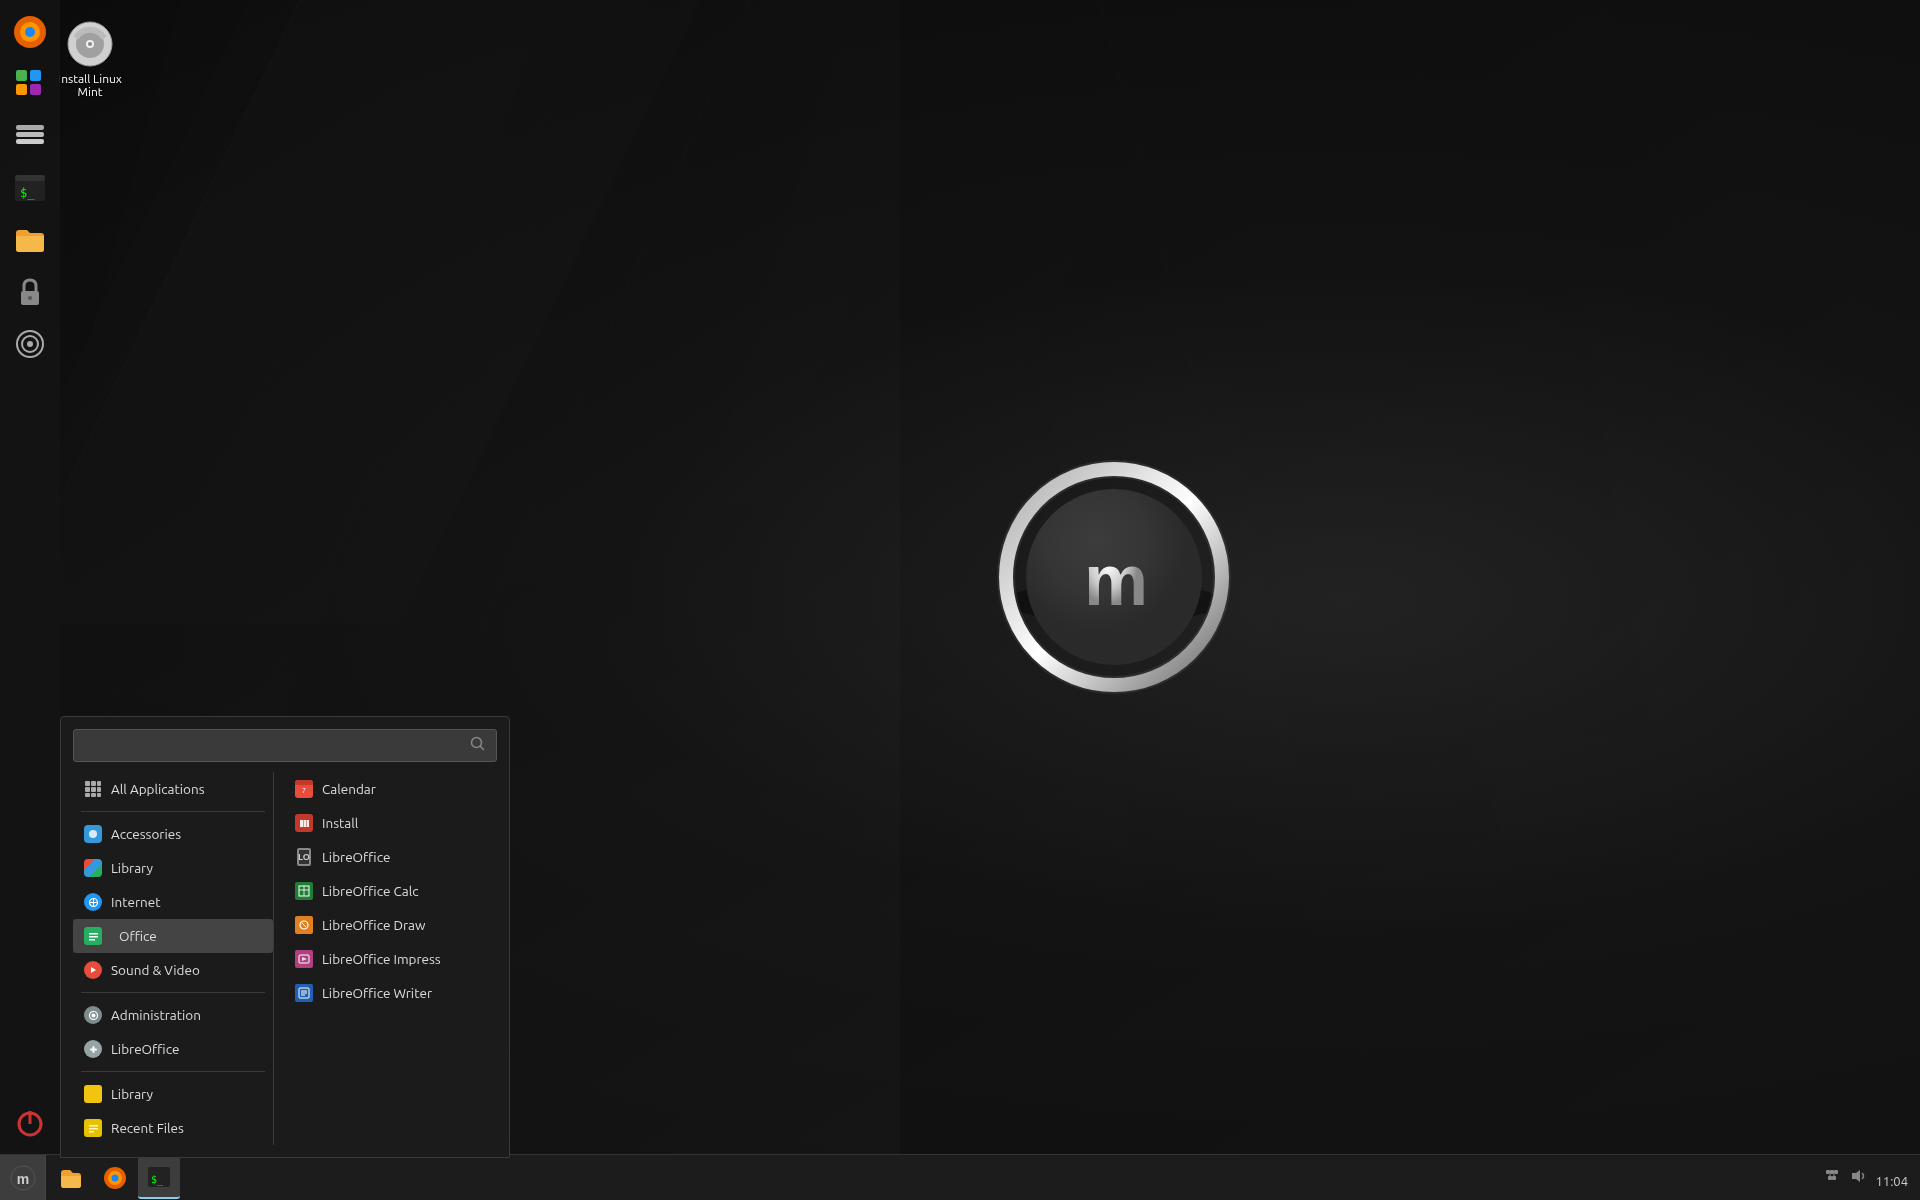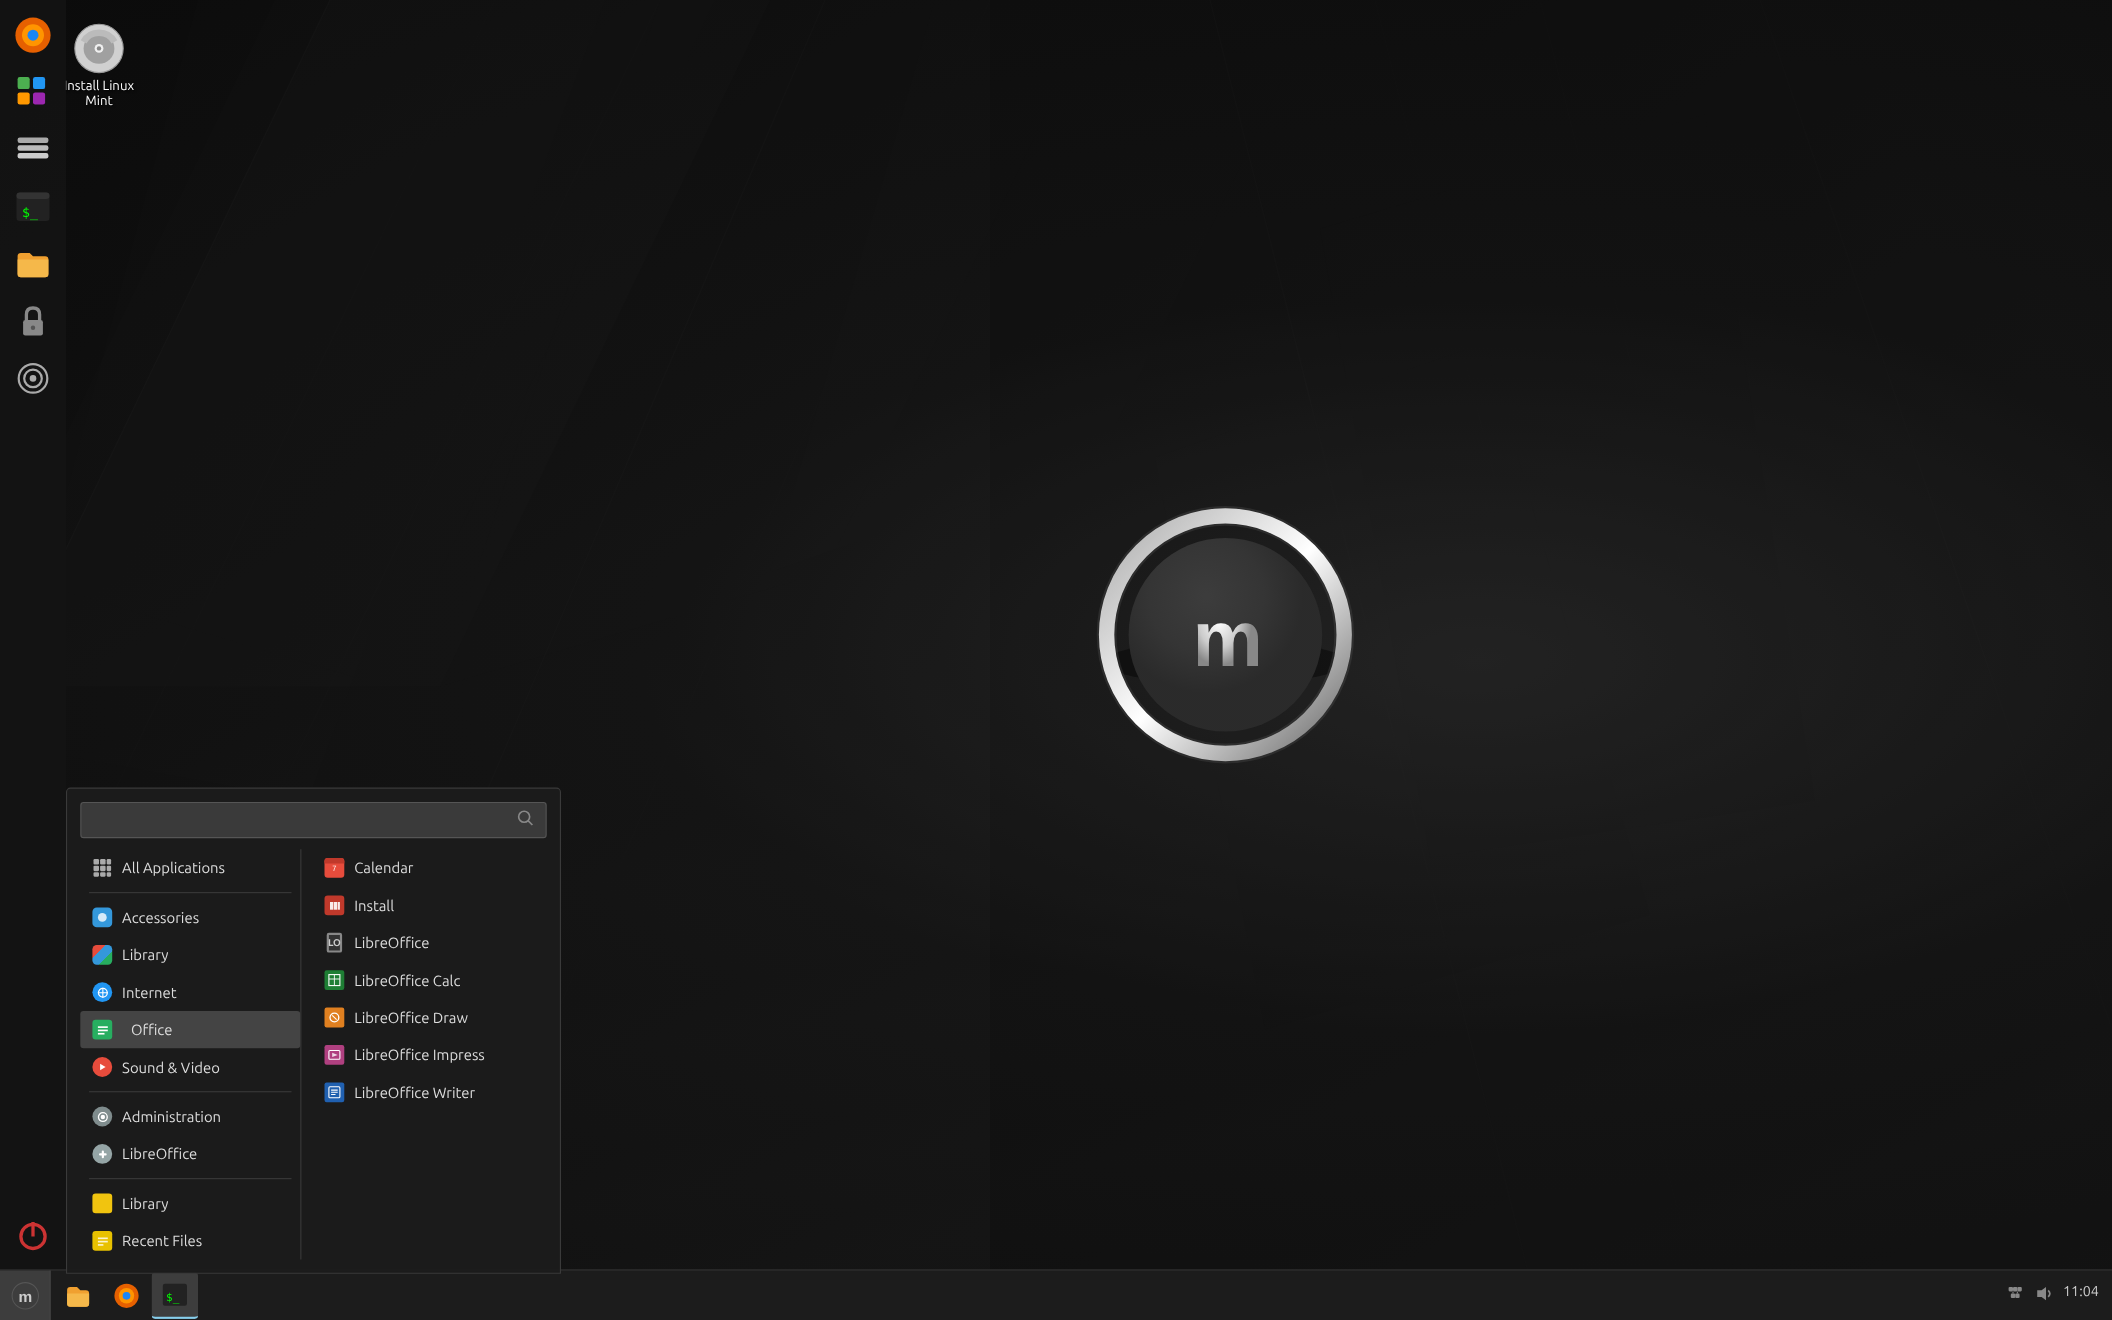--- a/index.html
+++ b/index.html
@@ -107,21 +107,21 @@
       cursor: pointer;
     }
 
     .taskbar-app.active {
       background: rgba(255,255,255,0.15);
       border-bottom: 2px solid #87ceeb;
     }
 
     .taskbar-right {
       display: flex;
-      align-items: flex-start;
+      align-items: flex-end;
       gap: 8px;
       padding: 0 12px;
     }
 
     .taskbar-time {
       color: #ccc;
       font-size: 13px;
     }
 
     

